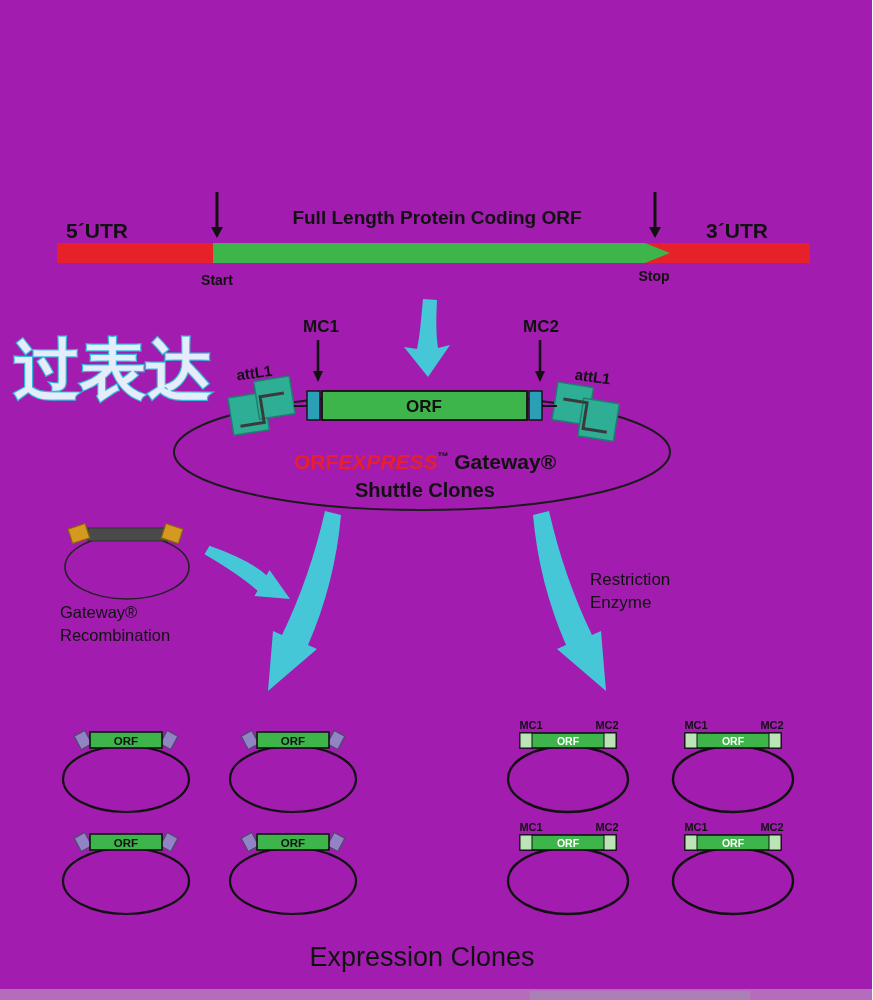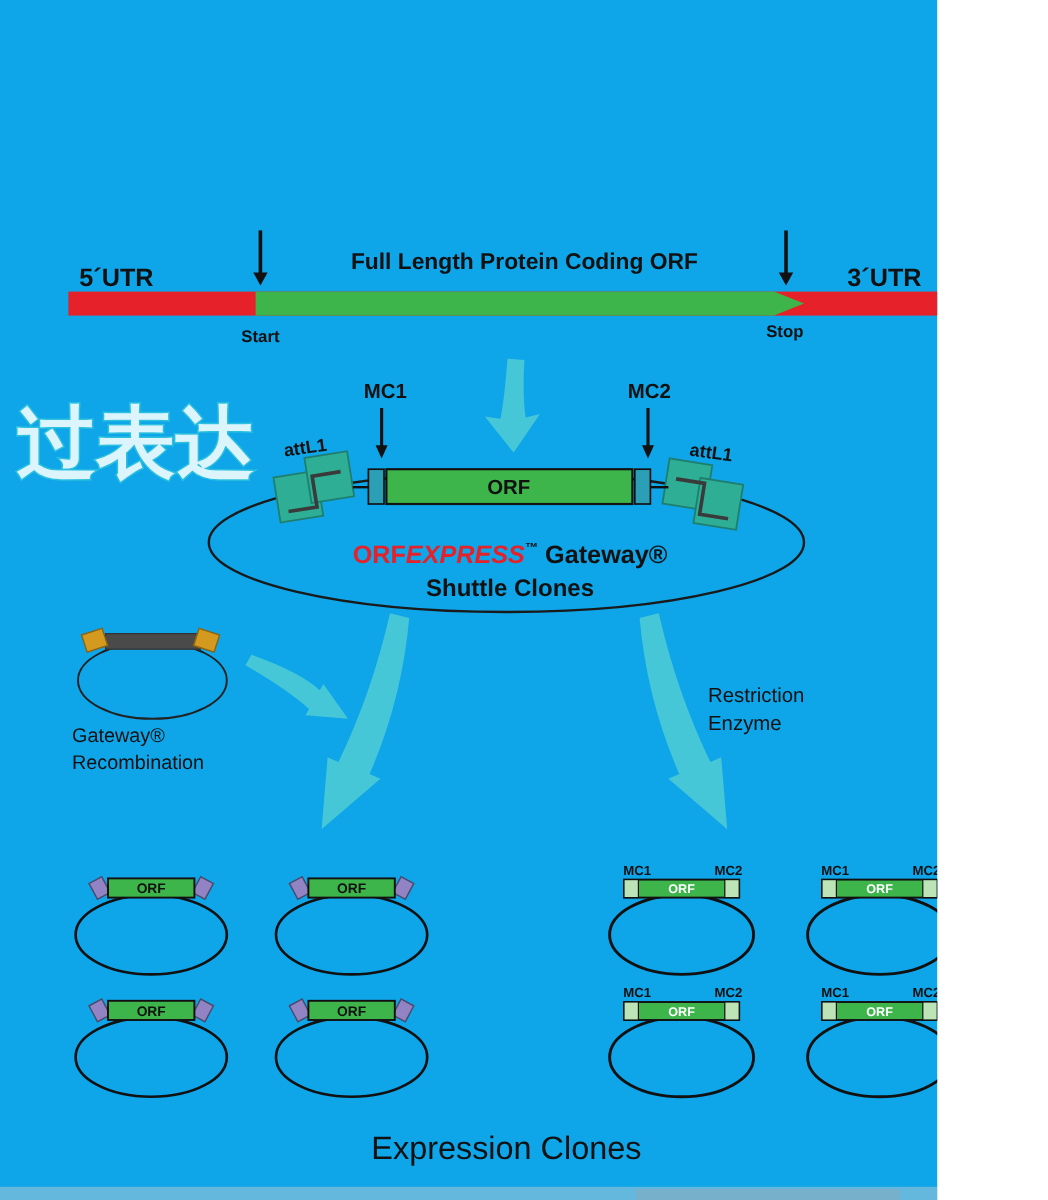--- a/index.html
+++ b/index.html
@@ -1,16 +1,16 @@
 <!DOCTYPE html>
 <html><head>
 <meta charset="utf-8">
 <style>
   html,body{margin:0;padding:0;background:#fff;}
-  .canvas{width:781px;height:1000px;position:relative;background:#0ea5e9;overflow:hidden;}
+  .canvas{width:872px;height:1000px;position:relative;background:#a21caf;overflow:hidden;}
   svg{display:block;}
   text{font-family:"Liberation Sans", sans-serif;}
   .t-bold{font-weight:bold;fill:#111;}
   .t-reg{font-weight:normal;fill:#111;}
   .t-red{fill:#e62129;font-weight:bold;}
   .t-red-i{fill:#e62129;font-weight:bold;font-style:italic;}
   .t-white{fill:#ffffff;font-weight:bold;}
   .watermark{font-weight:bold;fill:#e8f9fd;stroke:#2ec2de;stroke-width:2.5px;paint-order:stroke;opacity:0.95;font-family:"DejaVu Sans", sans-serif;}
 </style>
 </head>

